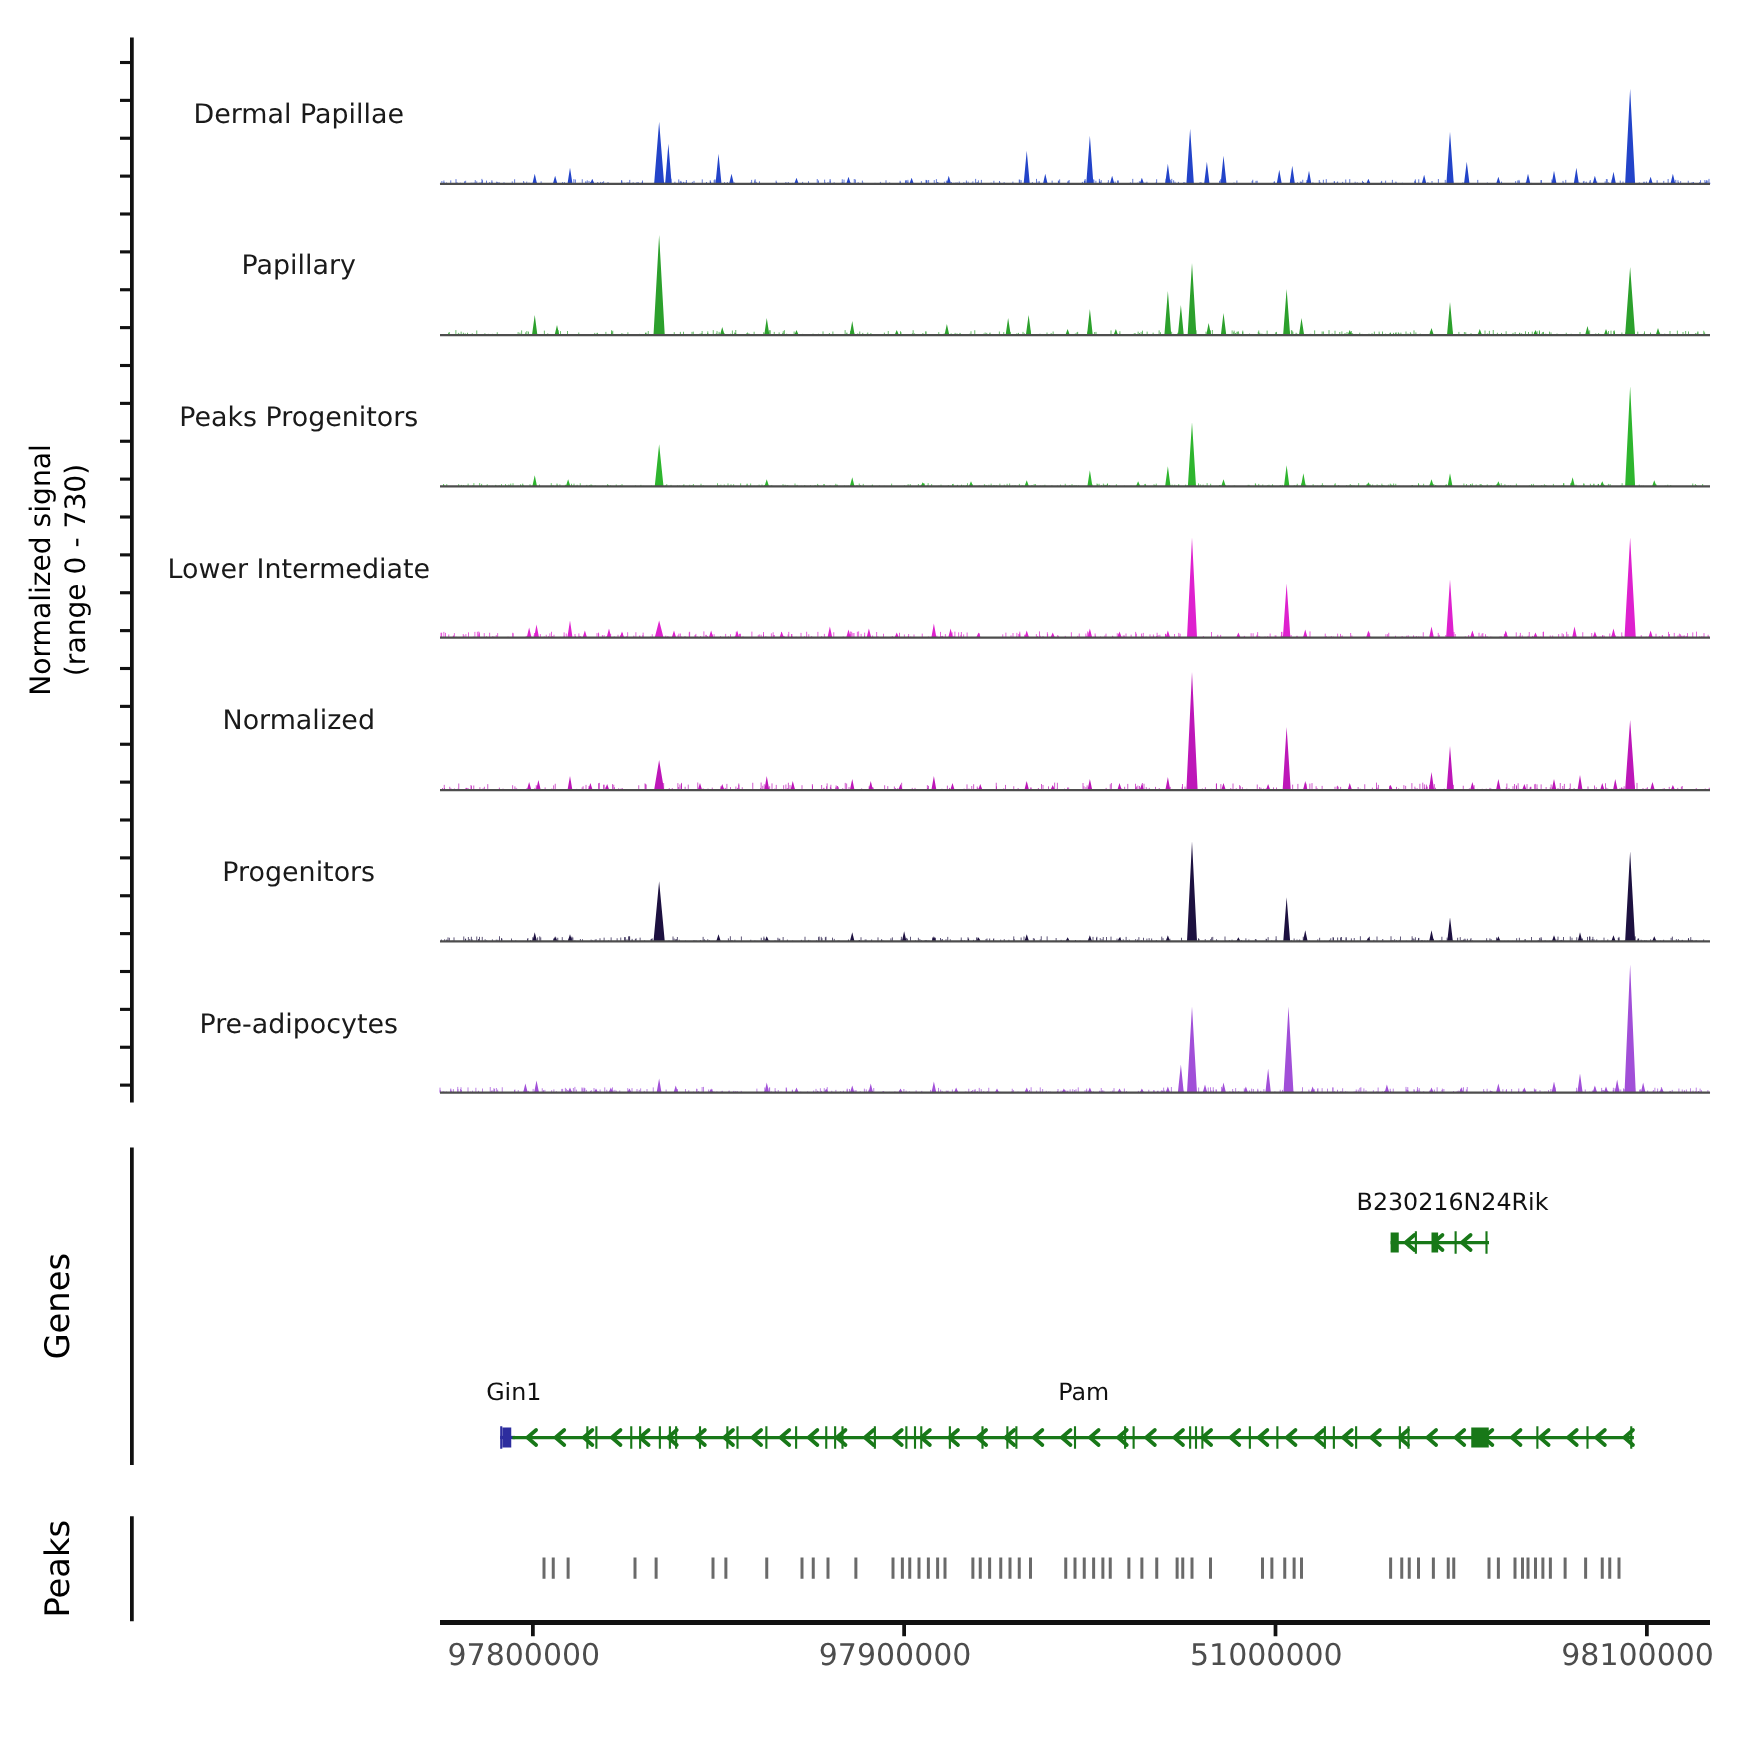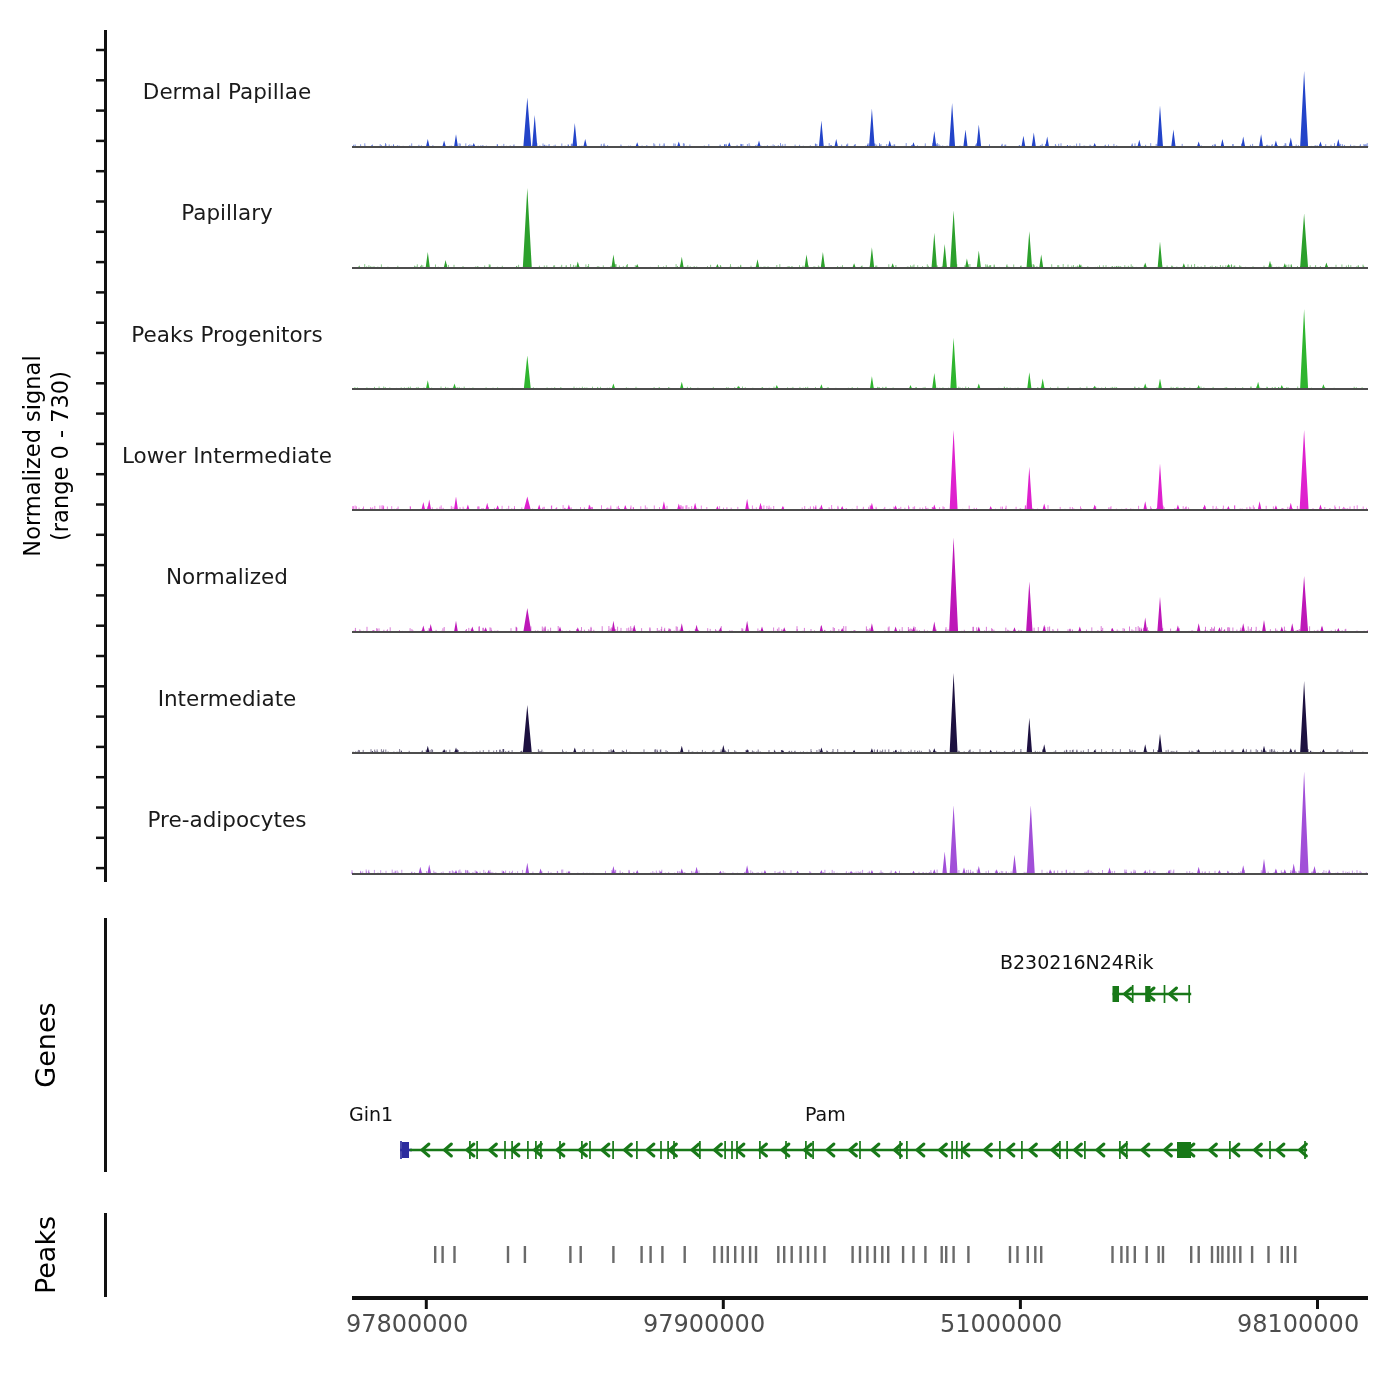--- a/index.html
+++ b/index.html
@@ -1,22 +1,22 @@
 <!DOCTYPE html>
 <html><head>
 <meta charset="utf-8">
 <style>
   html,body{margin:0;padding:0;background:#ffffff;}
   #stage{position:relative;width:1400px;height:1400px;background:#fff;overflow:hidden;
          font-family:"DejaVu Sans","Liberation Sans",sans-serif;}
   #plot{position:absolute;left:0;top:0;}
-  .lbl{position:absolute;color:#111;}
+  .lbl{position:absolute;color:#111;padding-left:12px;}
   .track-label{left:108px;width:238px;text-align:center;font-size:21.5px;color:#1a1a1a;}
   .xtick-label{width:160px;text-align:left;font-size:24px;color:#4d4d4d;top:1310px;}
-  .gene-label{text-align:left;font-size:19px;color:#111;}
+  .gene-label{text-align:center;font-size:19px;color:#111;}
   .xlabel{left:560px;top:1336px;width:600px;text-align:center;font-size:29px;color:#000;}
   text{font-family:"DejaVu Sans","Liberation Sans",sans-serif;}
 </style>
 </head>
 <body>
 
 <div id="stage">
   <svg id="plot" width="1400" height="1400" viewBox="0 0 1400 1400">
 
     <line x1="105.5" y1="30" x2="105.5" y2="882" stroke="#111" stroke-width="3"></line>
@@ -271,21 +271,21 @@
         <line x1="1020.4" x2="1020.4" y1="1298" y2="1309" stroke="#111" stroke-width="3"></line>
         <line x1="1317.5" x2="1317.5" y1="1298" y2="1309" stroke="#111" stroke-width="3"></line>
       </g>
   </svg>
 
   <div class="lbl track-label" style="top:79px">Dermal Papillae</div>
   <div class="lbl track-label" style="top:200px">Papillary</div>
   <div class="lbl track-label" style="top:322px">Peaks Progenitors</div>
   <div class="lbl track-label" style="top:443px">Lower Intermediate</div>
   <div class="lbl track-label" style="top:564px">Normalized</div>
-  <div class="lbl track-label" style="top:686px">Intermediate</div>
+  <div class="lbl track-label" style="top:686px">Progenitors</div>
   <div class="lbl track-label" style="top:807px">Pre-adipocytes</div>
 
   <div class="lbl gene-label" style="left:1000px;top:951px;width:300px">B230216N24Rik</div>
   <div class="lbl gene-label" style="left:349px;top:1103px;width:100px">Gin1</div>
   <div class="lbl gene-label" style="left:805px;top:1103px;width:100px">Pam</div>
 
   <div class="lbl xtick-label" style="left:346px">97800000</div>
   <div class="lbl xtick-label" style="left:643px">97900000</div>
   <div class="lbl xtick-label" style="left:940px">51000000</div>
   <div class="lbl xtick-label" style="left:1237px">98100000</div>

